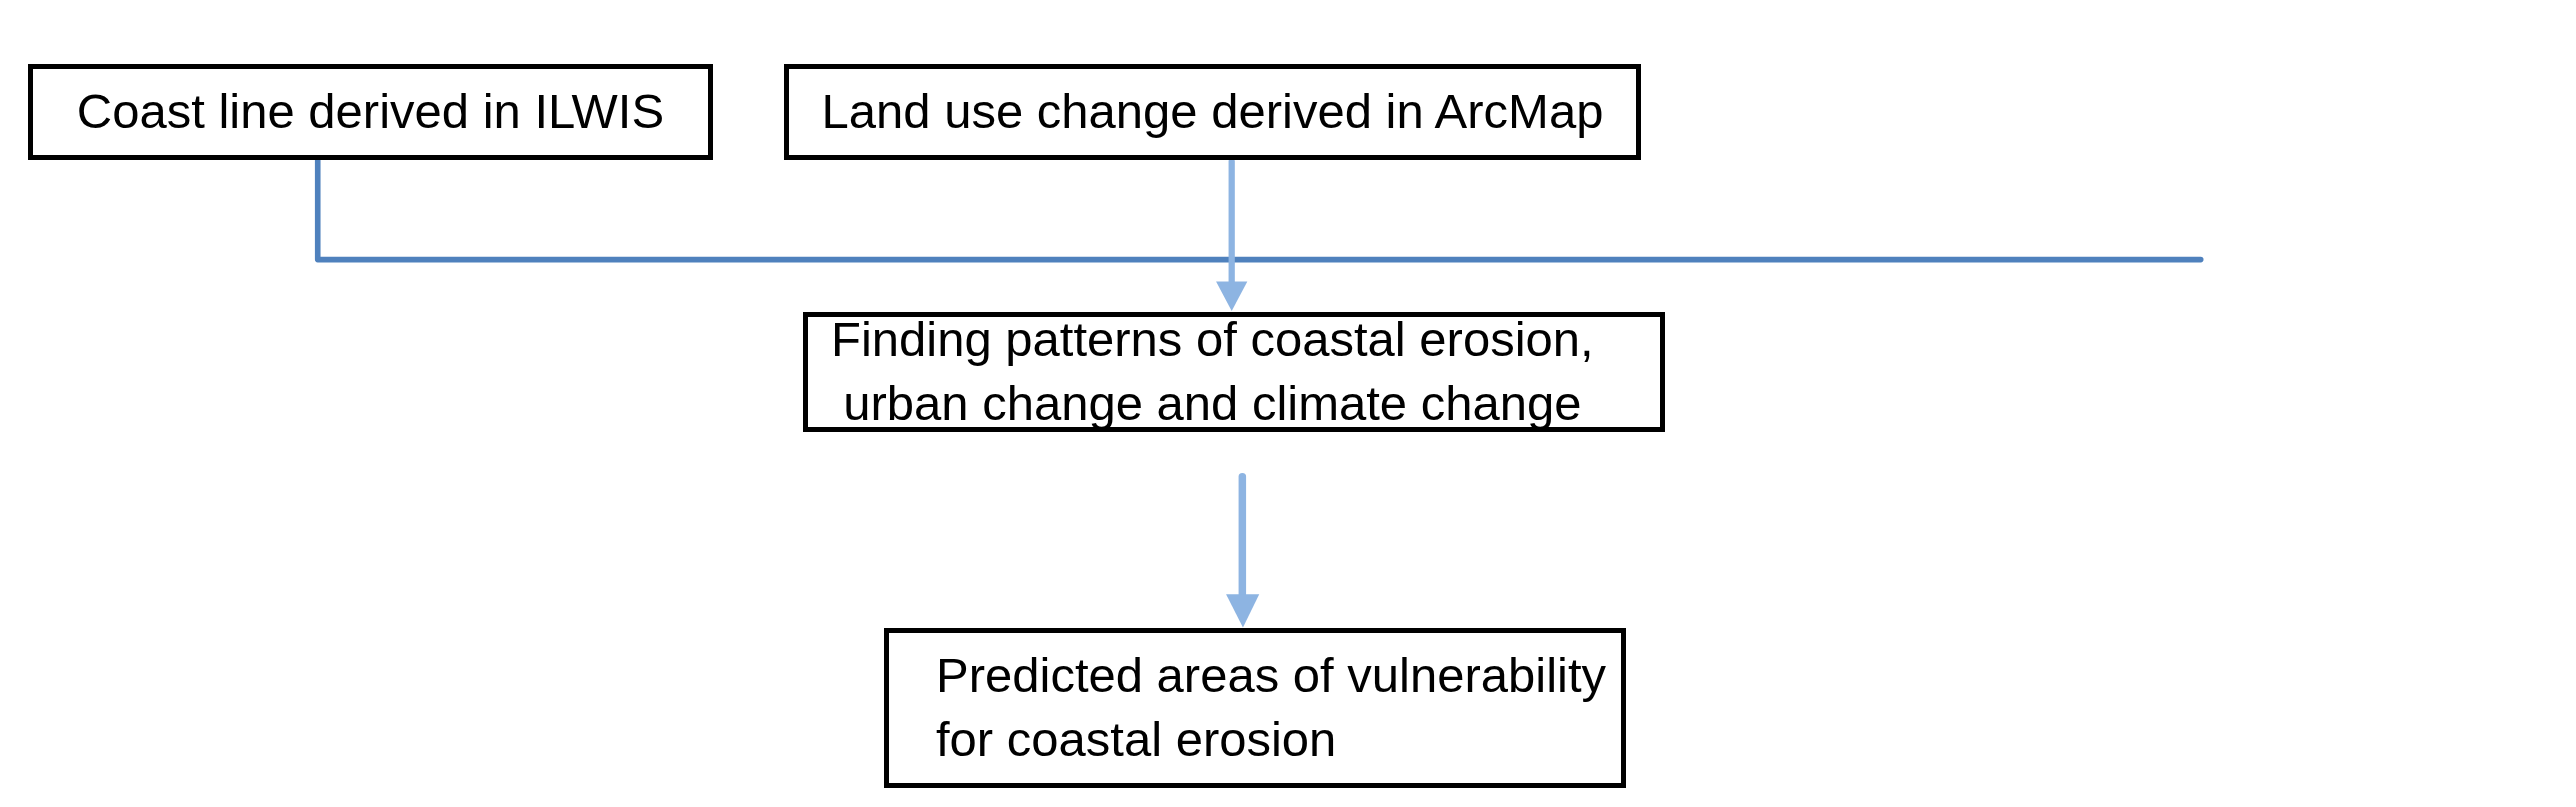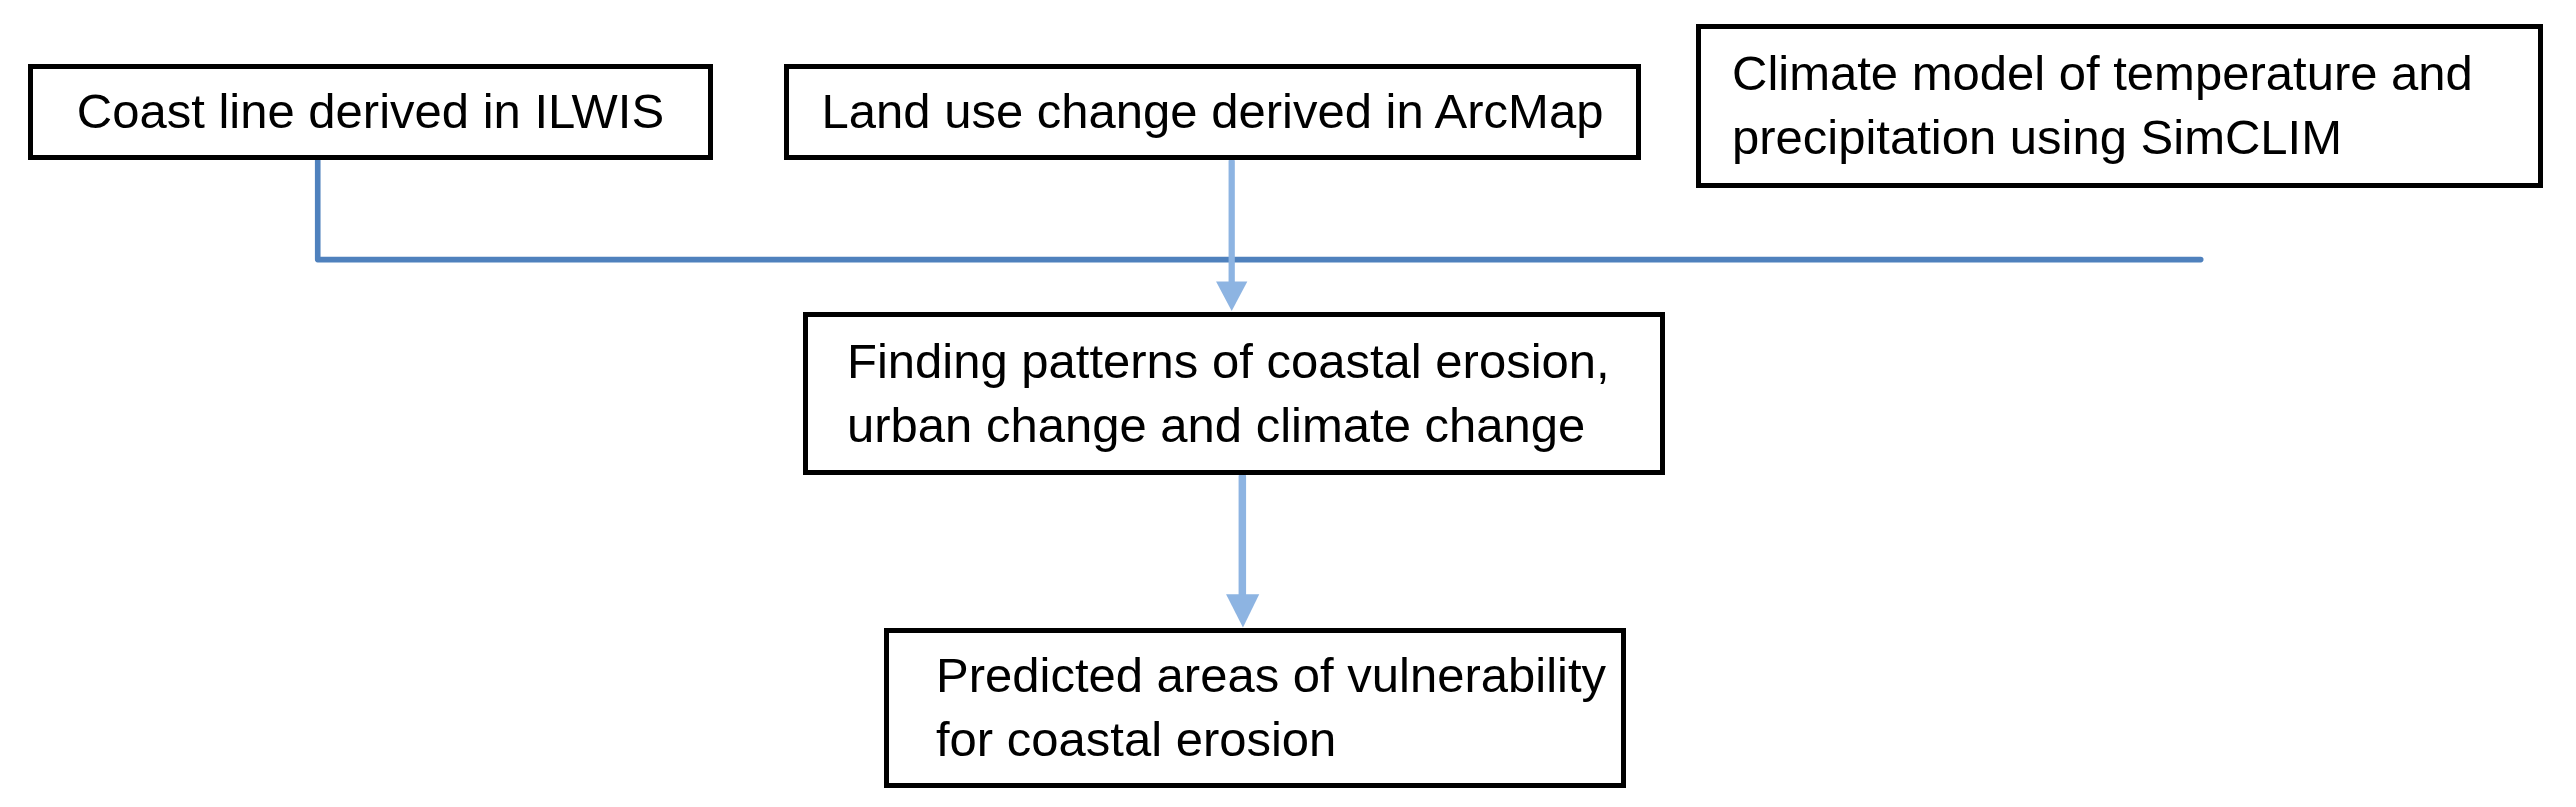--- a/index.html
+++ b/index.html
@@ -31,21 +31,21 @@
     white-space: pre;
     display: block;
   }
   .node.center { justify-content: center; text-align: center; }
   .node.left   { justify-content: flex-start; text-align: left; }
 
   
   #node-coastline { left: 28px;   top: 64px;  width: 685px; height: 96px; }
   #node-landuse   { left: 784px; top: 64px;  width: 857px; height: 96px; }
   #node-climate   { left: 1696px; top: 24px;   width: 847px; height: 164px; padding-left: 31px; }
-  #node-finding   { left: 803px; top: 312px;  width: 862px; height: 163px; padding-left: 39px; }
+  #node-finding   { left: 803px; top: 312px;  width: 862px; height: 120px; padding-left: 23px; text-align: center; }
   #node-predicted { left: 884px; top: 628px; width: 742px; height: 160px; padding-left: 47px; }
 
   .connectors {
     position: absolute;
     left: 0; top: 0;
     width: 2576px;
     height: 807px;
     z-index: 1;
     pointer-events: none;
   }
@@ -71,24 +71,20 @@
   </svg>
 
   <div class="node center" id="node-coastline">
     <span class="label">Coast line derived in ILWIS</span>
   </div>
 
   <div class="node center" id="node-landuse">
     <span class="label">Land use change derived in ArcMap</span>
   </div>
 
-  <div class="node left" id="node-climate">
-    <span class="label">Climate model of temperature and
-precipitation using SimCLIM</span>
-  </div>
 
   <div class="node left" id="node-finding">
     <span class="label">Finding patterns of coastal erosion,
 urban change and climate change</span>
   </div>
 
   <div class="node left" id="node-predicted">
     <span class="label">Predicted areas of vulnerability
 for coastal erosion</span>
   </div>

